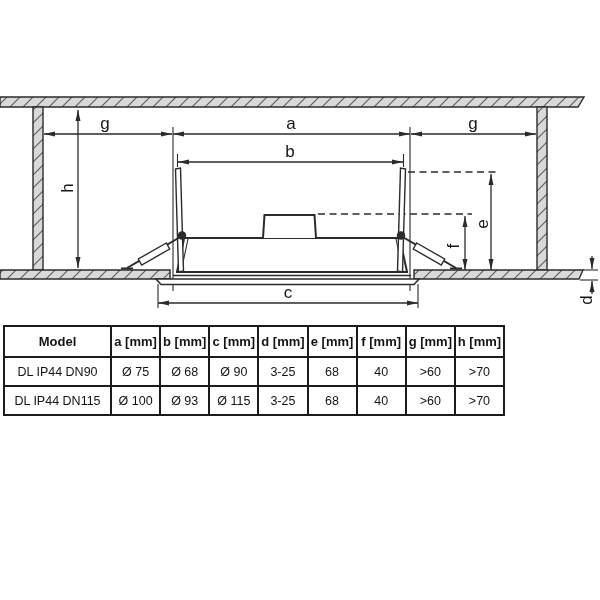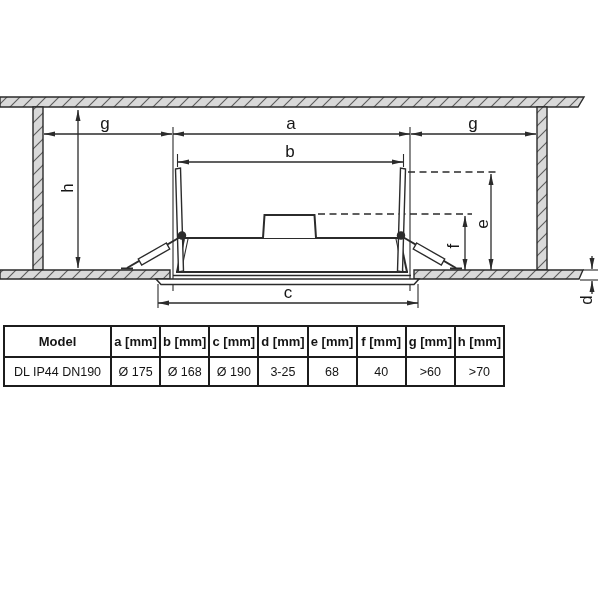--- a/index.html
+++ b/index.html
@@ -119,24 +119,35 @@
           <th>c [mm]</th>
           <th>d [mm]</th>
           <th>e [mm]</th>
           <th>f [mm]</th>
           <th>g [mm]</th>
           <th>h [mm]</th>
         </tr>
       </thead>
     <tbody id="spec-body">
         <tr>
-          <td>DL IP44 DN190</td>
-          <td>Ø 175</td>
-          <td>Ø 168</td>
-          <td>Ø 190</td>
+          <td>DL IP44 DN90</td>
+          <td>Ø 75</td>
+          <td>Ø 68</td>
+          <td>Ø 90</td>
+          <td>3-25</td>
+          <td>68</td>
+          <td>40</td>
+          <td>&gt;60</td>
+          <td>&gt;70</td>
+        </tr>
+        <tr>
+          <td>DL IP44 DN115</td>
+          <td>Ø 100</td>
+          <td>Ø 93</td>
+          <td>Ø 115</td>
           <td>3-25</td>
           <td>68</td>
           <td>40</td>
           <td>&gt;60</td>
           <td>&gt;70</td>
         </tr>
       </tbody>
   </table>
 
 </div>

